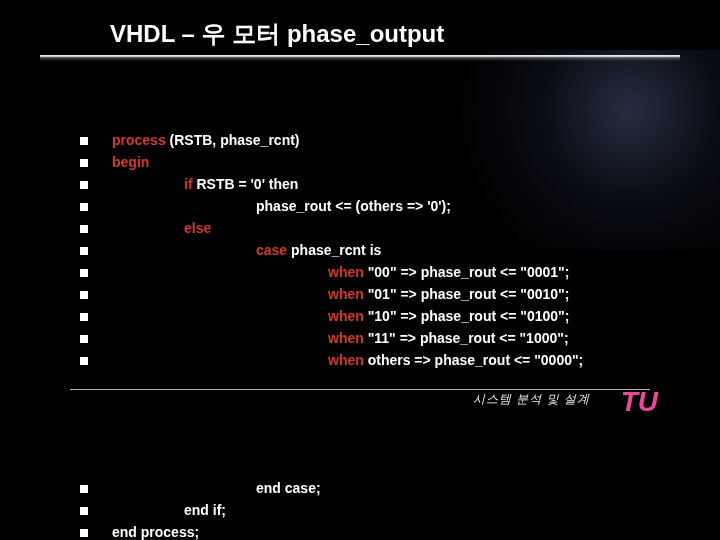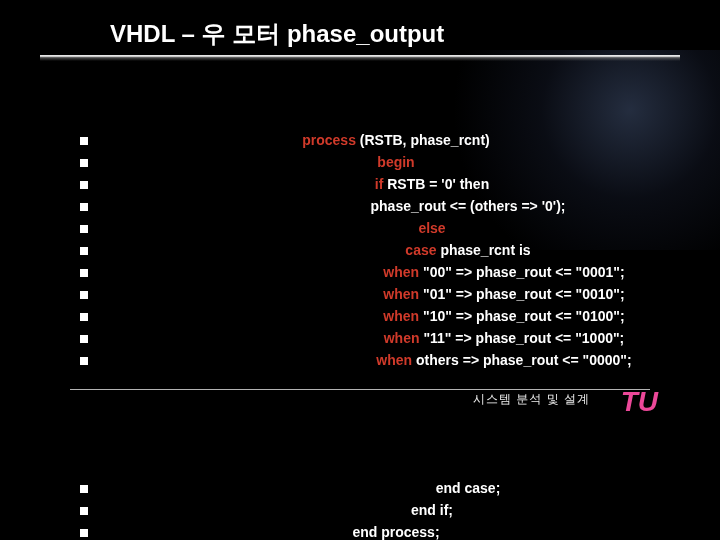--- a/index.html
+++ b/index.html
@@ -67,38 +67,38 @@
     display: inline-block;
     width: 8px;
     height: 8px;
     background: #fff;
     margin-right: 24px;
     margin-top: 7px;
     flex: 0 0 auto;
   }
   .code-text {
     flex: 1 1 auto;
-    text-align: center;
   }
   .kw-red { color: #d03a2a; }
   .footer-rule {
     position: absolute;
     left: 70px;
     right: 70px;
     bottom: 46px;
     height: 1px;
     background: rgba(255,255,255,0.7);
   }
   .footer-text {
     position: absolute;
     right: 130px;
     bottom: 28px;
     font-size: 12px;
     letter-spacing: 1px;
     color: #eee;
+    font-style: italic;
   }
   .footer-logo {
     position: absolute;
     right: 62px;
     bottom: 18px;
     font-size: 28px;
     font-weight: bold;
     font-style: italic;
     color: #ec4899;
   }

